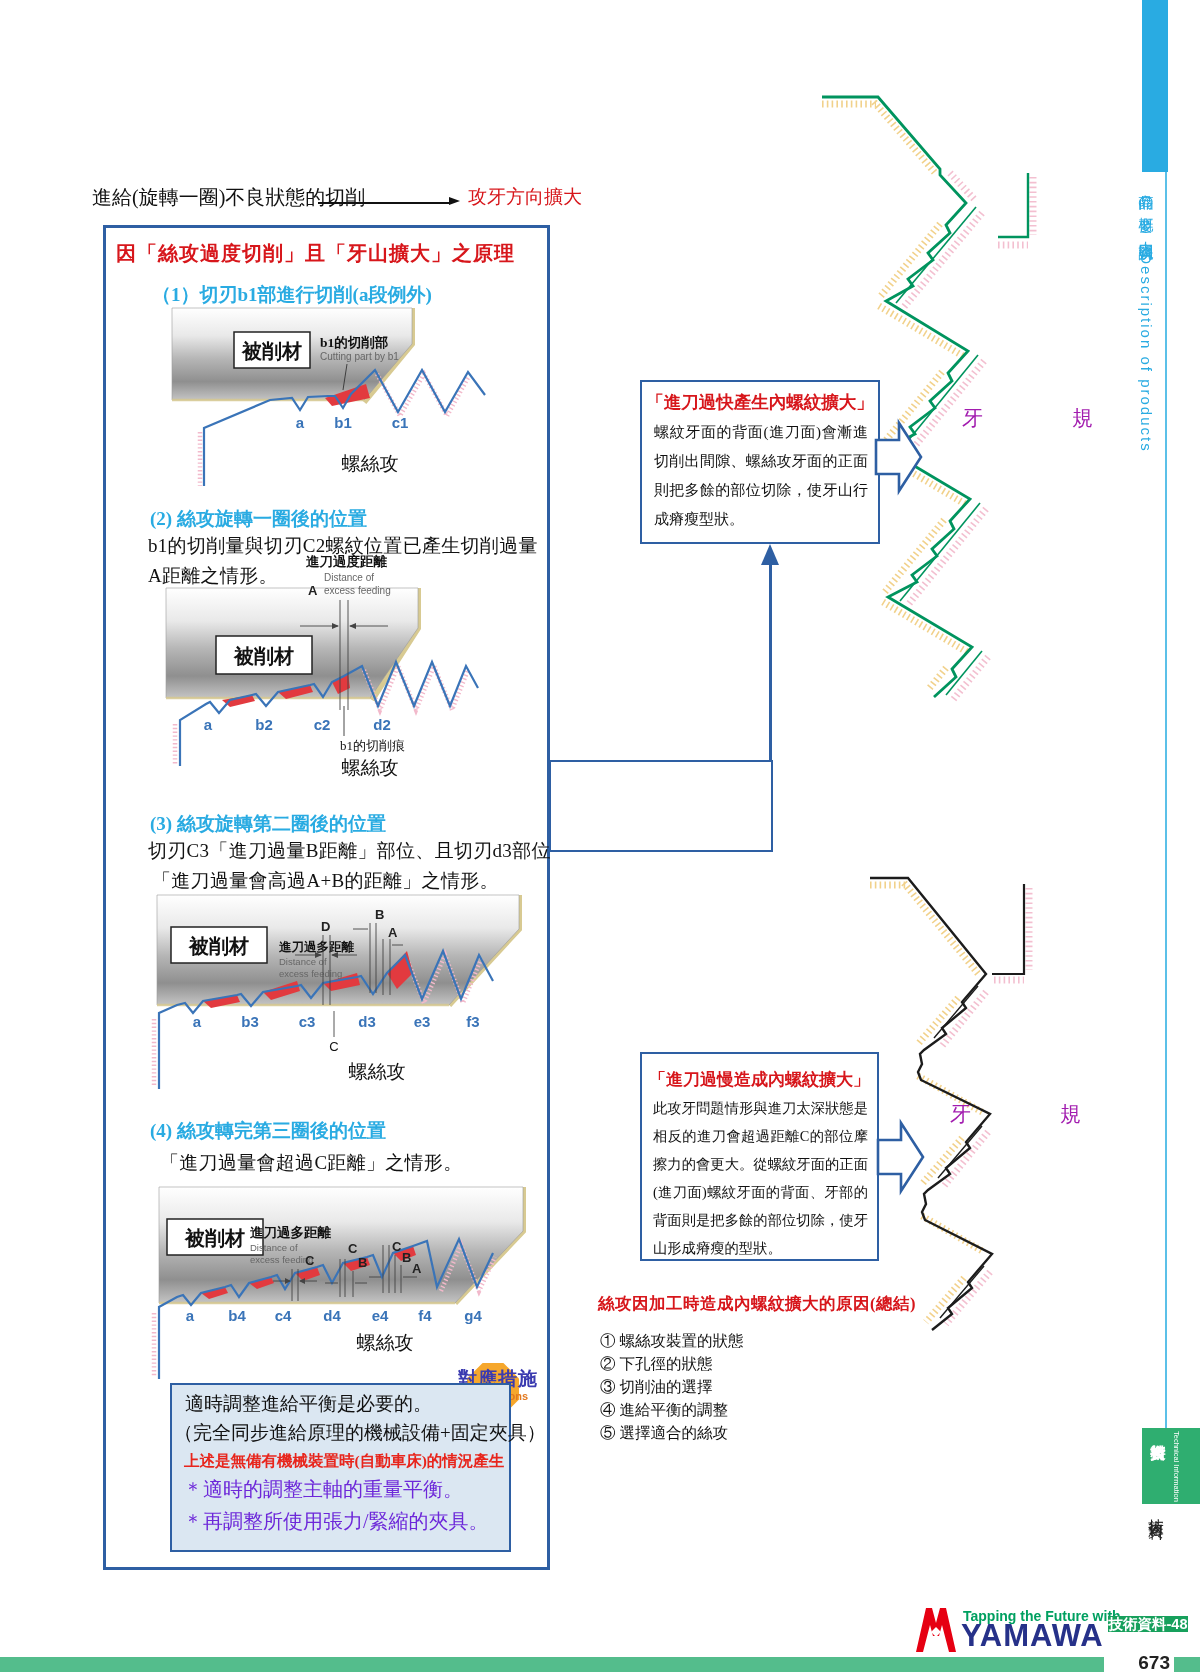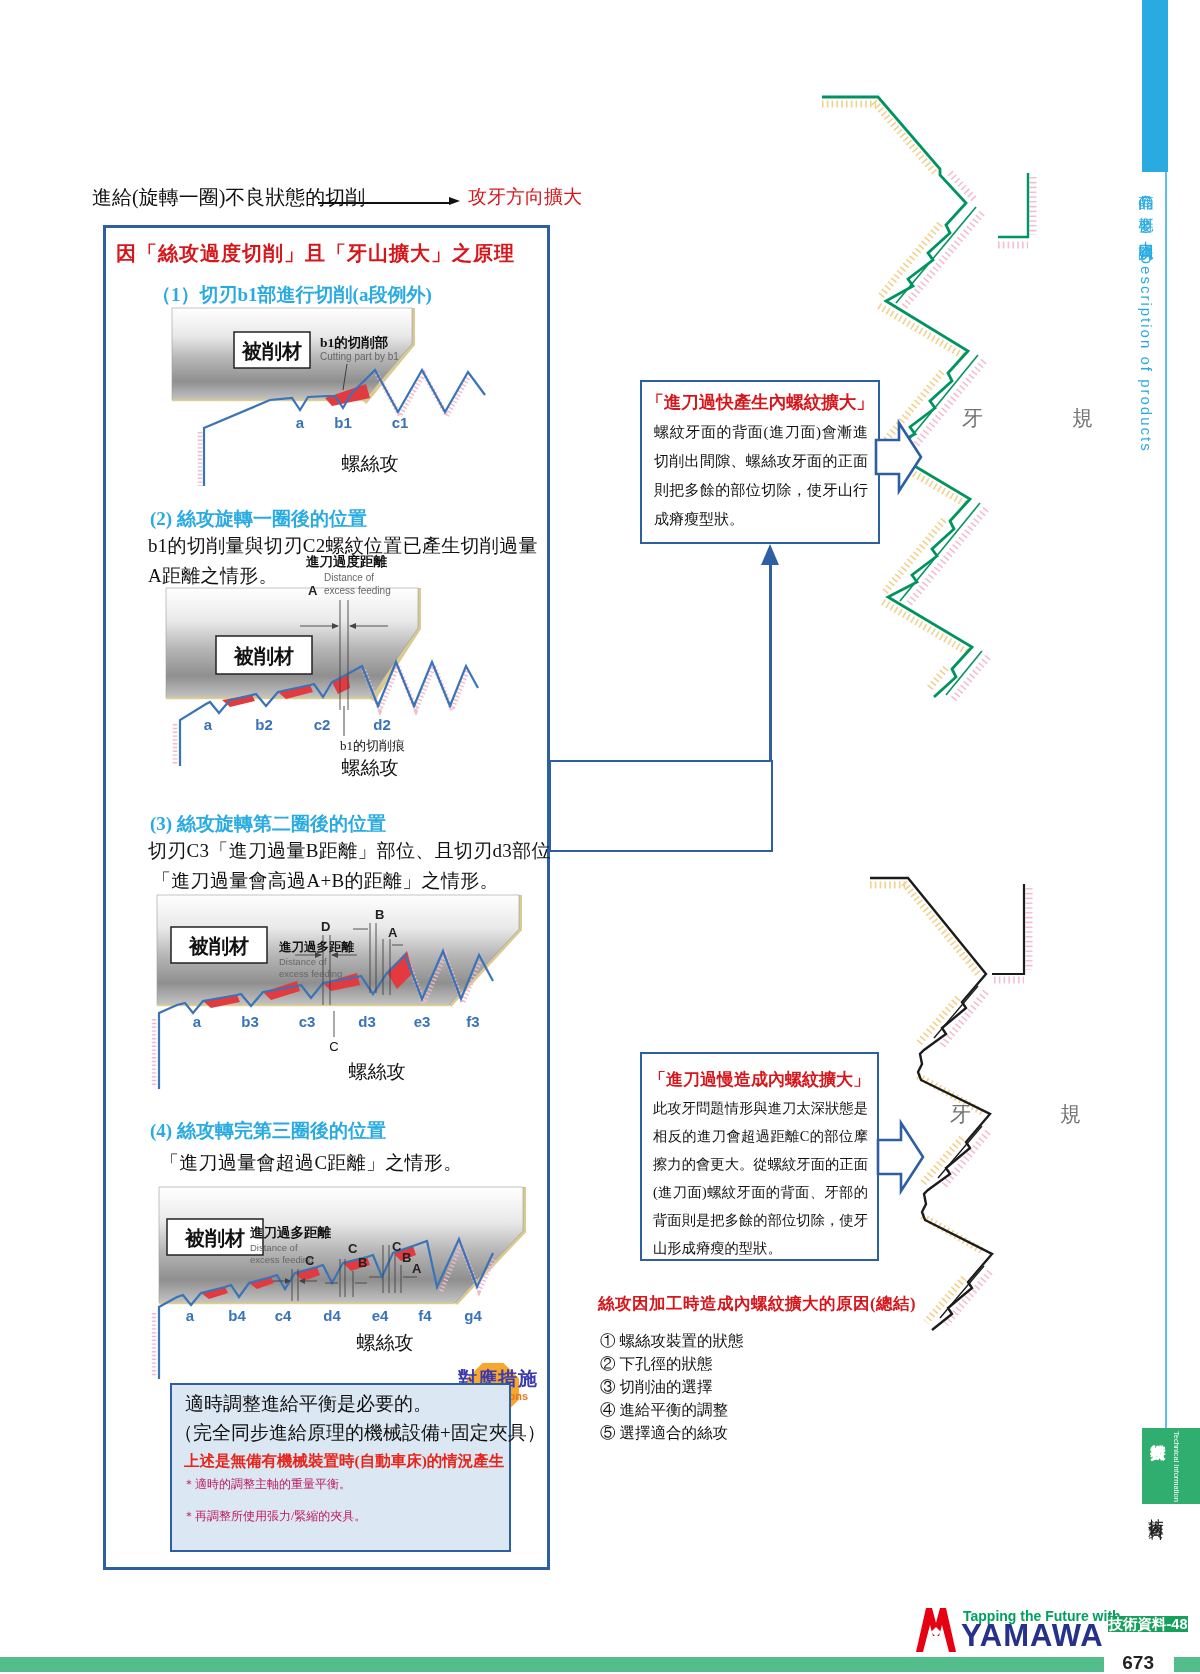--- a/index.html
+++ b/index.html
@@ -15,22 +15,22 @@
   .secheading{font-size:19px;font-weight:700;color:#29abe2}
   .bodytext{font-size:19px;color:#111;letter-spacing:.3px}
   .callout{border:2.5px solid #2e5fa3;background:#fff}
   .callout-title{font-weight:700;color:#d7161b;text-align:center}
   .callout-body{color:#111;text-align:justify}
   .sumheading{font-size:16.5px;font-weight:700;color:#d7161b;letter-spacing:.5px}
   .sumitem{font-size:15.5px;color:#111}
   .solbox{background:#dbe7f2;border:2.5px solid #2e5fa3}
   .soltext{font-size:19px;color:#111}
   .solwarn{font-size:15.5px;color:#e8251c;font-weight:700}
-  .solstar{font-size:12px;color:#be185d}
-  .gaugelabel{font-size:21px;color:#737373;letter-spacing:34px;white-space:nowrap}
+  .solstar{font-size:20px;color:#6d28d9}
+  .gaugelabel{font-size:21px;color:#a21caf;letter-spacing:34px;white-space:nowrap}
   .vtext{writing-mode:vertical-rl;text-orientation:mixed}
   .tabtext{font-size:15px;color:#29abe2;letter-spacing:2px;font-family:"Liberation Sans",sans-serif}
   .octagon{width:52px;height:52px;background:#f6a72c;
            clip-path:polygon(30% 0,70% 0,100% 30%,100% 70%,70% 100%,30% 100%,0 70%,0 30%)}
   .sol-tag{font-size:19px;font-weight:700;color:#3b3bb0;letter-spacing:1px}
   .sol-tag-en{font-size:11px;font-weight:700;color:#e2781e;font-family:"Liberation Sans",sans-serif}
   svg text{font-family:"Liberation Serif",serif}
   .svglabel{font-family:"Liberation Sans",sans-serif;font-weight:700;fill:#3a74b8;font-size:15px}
   .svgnote{font-weight:700;fill:#111;font-size:13.5px}
   .svgnote-en{font-family:"Liberation Sans",sans-serif;fill:#666;font-size:10px;font-weight:400}
@@ -375,16 +375,16 @@
 
   <svg class="abs" style="left:913px;top:1607px" width="46" height="46" viewBox="0 0 46 46">
     <path fill="#e60012" d="M3 45 L13 1 h6 l4 15 L27 1 h6 l10 44 h-7 L29 18 l-3 11 h-6 l-3 -11 L10 45 Z"></path>
     <rect x="19.5" y="21.5" width="7" height="7" fill="#fff" transform="rotate(45 23 25)"></rect>
   </svg>
   <div class="abs footer-tagline" style="left:963px;top:1608px">Tapping the Future with</div>
   <div class="abs footer-brand" style="left:961px;top:1618px">YAMAWA</div>
   <div class="abs badge" style="left:1108px;top:1616px;width:80px;height:16px">技術資料-48</div>
   <div class="abs greenbar" style="left:0;top:1657px;width:1200px;height:15px"></div>
   <div class="abs" style="left:1104px;top:1652px;width:70px;height:22px;background:#fff">
-    <div class="pagenum" style="padding-right:20px">673</div>
+    <div class="pagenum" style="padding-right:4px">673</div>
   </div>
 
 </div>
 
 </body></html>

